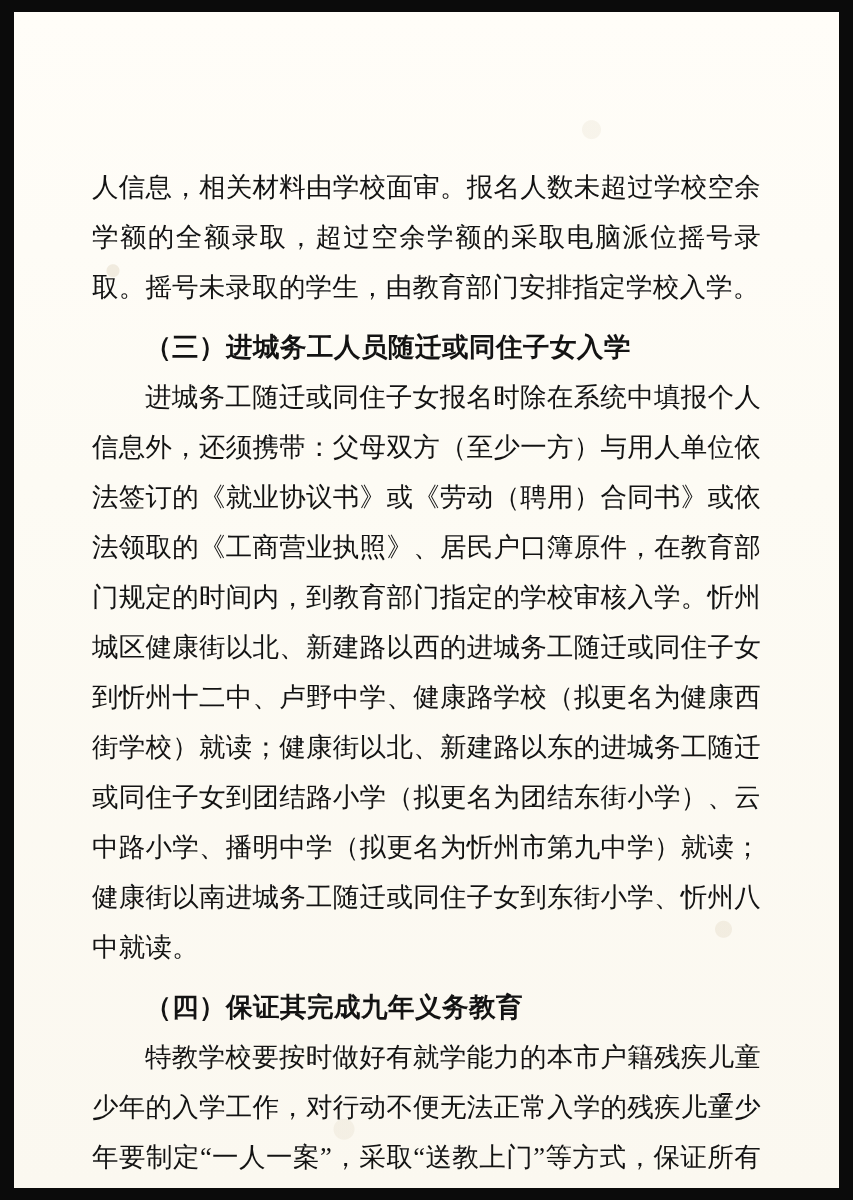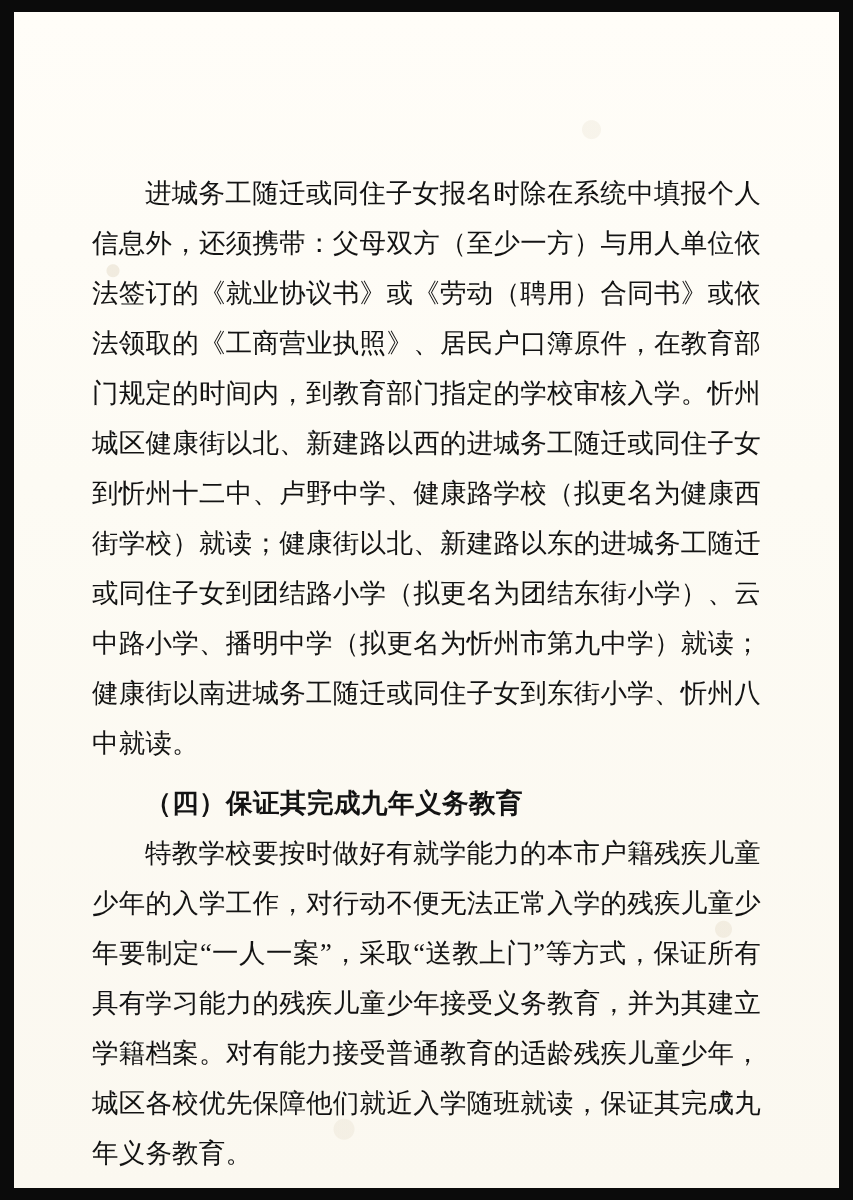--- a/index.html
+++ b/index.html
@@ -82,23 +82,25 @@
     color: #161616;
   }
 </style>
 </head>
 <body>
 
 <div id="page">
   <div id="paper">
     <div id="content">
 
+      <p class="body-p">人信息，相关材料由学校面审。报名人数未超过学校空余学额的全额录取，超过空余学额的采取电脑派位摇号录取。摇号未录取的学生，由教育部门安排指定学校入学。</p>
 
       <div class="gap-sm"></div>
 
+      <h3 class="heading">（三）进城务工人员随迁或同住子女入学</h3>
 
       <p class="body-p indent">进城务工随迁或同住子女报名时除在系统中填报个人信息外，还须携带：父母双方（至少一方）与用人单位依法签订的《就业协议书》或《劳动（聘用）合同书》或依法领取的《工商营业执照》、居民户口簿原件，在教育部门规定的时间内，到教育部门指定的学校审核入学。忻州城区健康街以北、新建路以西的进城务工随迁或同住子女到忻州十二中、卢野中学、健康路学校（拟更名为健康西街学校）就读；健康街以北、新建路以东的进城务工随迁或同住子女到团结路小学（拟更名为团结东街小学）、云中路小学、播明中学（拟更名为忻州市第九中学）就读；健康街以南进城务工随迁或同住子女到东街小学、忻州八中就读。</p>
 
       <div class="gap-sm"></div>
 
       <h3 class="heading">（四）保证其完成九年义务教育</h3>
 
       <p class="body-p indent">特教学校要按时做好有就学能力的本市户籍残疾儿童少年的入学工作，对行动不便无法正常入学的残疾儿童少年要制定“一人一案”，采取“送教上门”等方式，保证所有具有学习能力的残疾儿童少年接受义务教育，并为其建立学籍档案。对有能力接受普通教育的适龄残疾儿童少年，城区各校优先保障他们就近入学随班就读，保证其完成九年义务教育。</p>
 
     </div>

